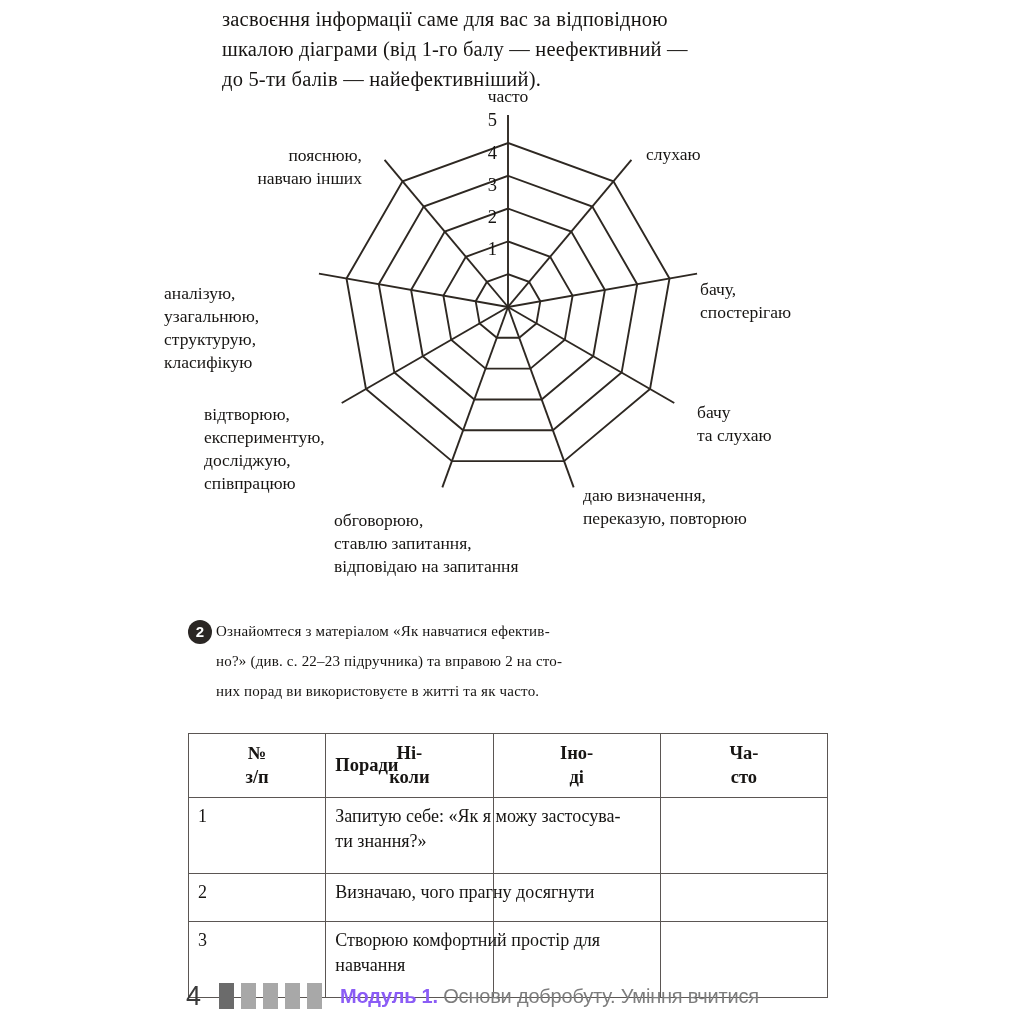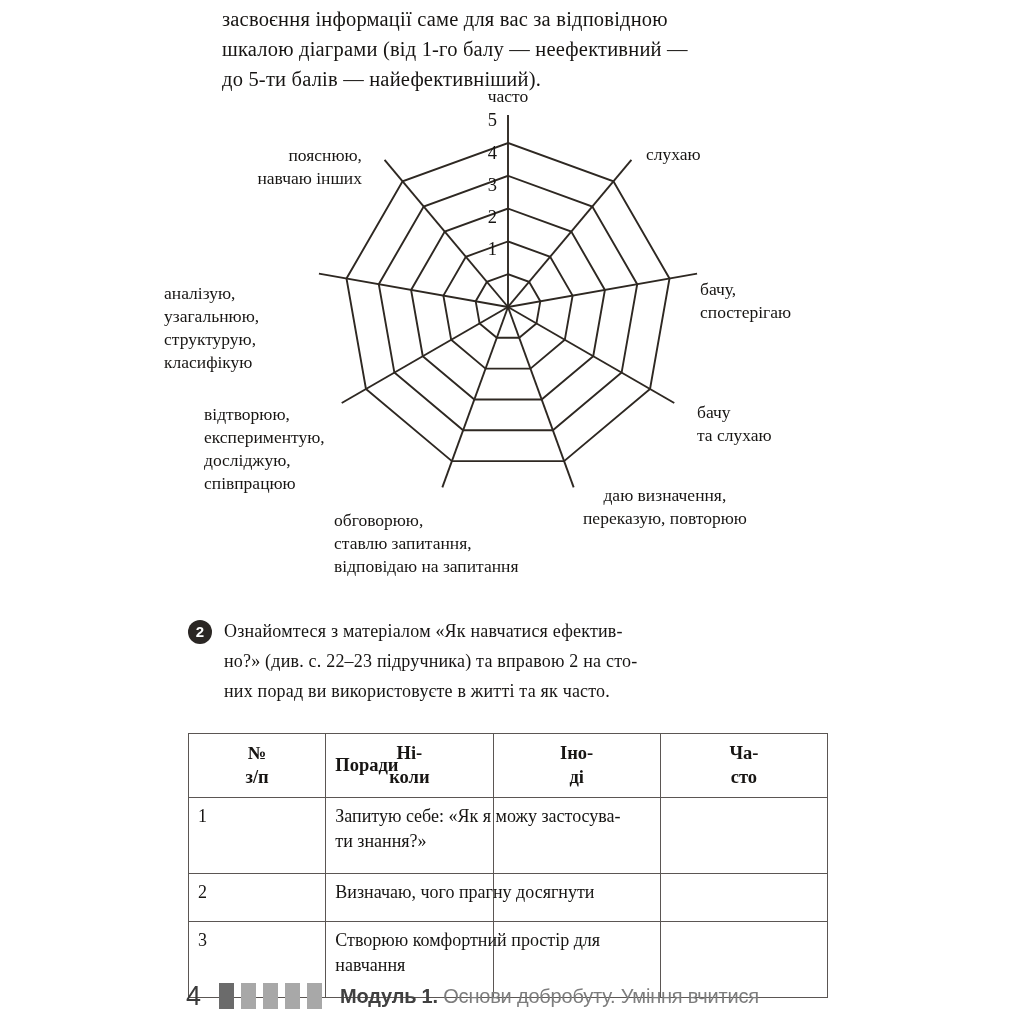--- a/index.html
+++ b/index.html
@@ -85,22 +85,22 @@
     border-radius: 50%;
     background: #2b2724;
     color: #ffffff;
     font-family: "Liberation Sans", sans-serif;
     font-weight: bold;
     font-size: 15px;
     line-height: 24px;
     text-align: center;
   }
   .task-body {
-    margin-left: 36px;
-    font-size: 18px;
+    margin-left: 28px;
+    font-size: 15px;
     line-height: 30px;
     text-align: justify;
     letter-spacing: .2px;
   }
   .task-body .ln { display: block; white-space: nowrap; }
   .task-body .ln.j { display: flex; justify-content: space-between; }
 
   
   table.advice {
     position: absolute;
@@ -170,21 +170,21 @@
     height: 26px;
   }
   .foot-text {
     font-family: "Liberation Sans", sans-serif;
     font-size: 20px;
     color: #7d7d7d;
     white-space: nowrap;
     letter-spacing: -.2px;
   }
   .foot-text b {
-    color: #404040;
+    color: #8b5cf6;
     font-weight: bold;
   }
 </style>
 </head>
 <body>
 
 <div class="page">
 
   <div class="intro">
     <span class="ln j">засвоєння  інформації  саме  для  вас  за  відповідною</span>
@@ -227,21 +227,21 @@
     <div class="axis-label l" style="left:700px; top:190px;">
       <div>бачу,</div>
       <div>спостерігаю</div>
     </div>
 
     <div class="axis-label l" style="left:697px; top:313px;">
       <div>бачу</div>
       <div>та слухаю</div>
     </div>
 
-    <div class="axis-label l" style="left:583px; top:396px;text-align:center;">
+    <div class="axis-label l" style="left:583px; top:396px;">
       <div>даю визначення,</div>
       <div>переказую, повторюю</div>
     </div>
 
     <div class="axis-label l" style="left:334px; top:421px;">
       <div>обговорюю,</div>
       <div>ставлю запитання,</div>
       <div>відповідаю на запитання</div>
     </div>
 

